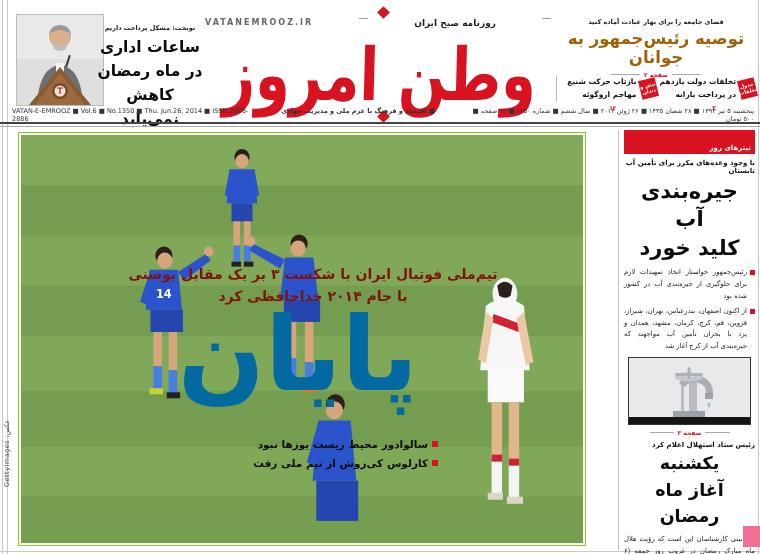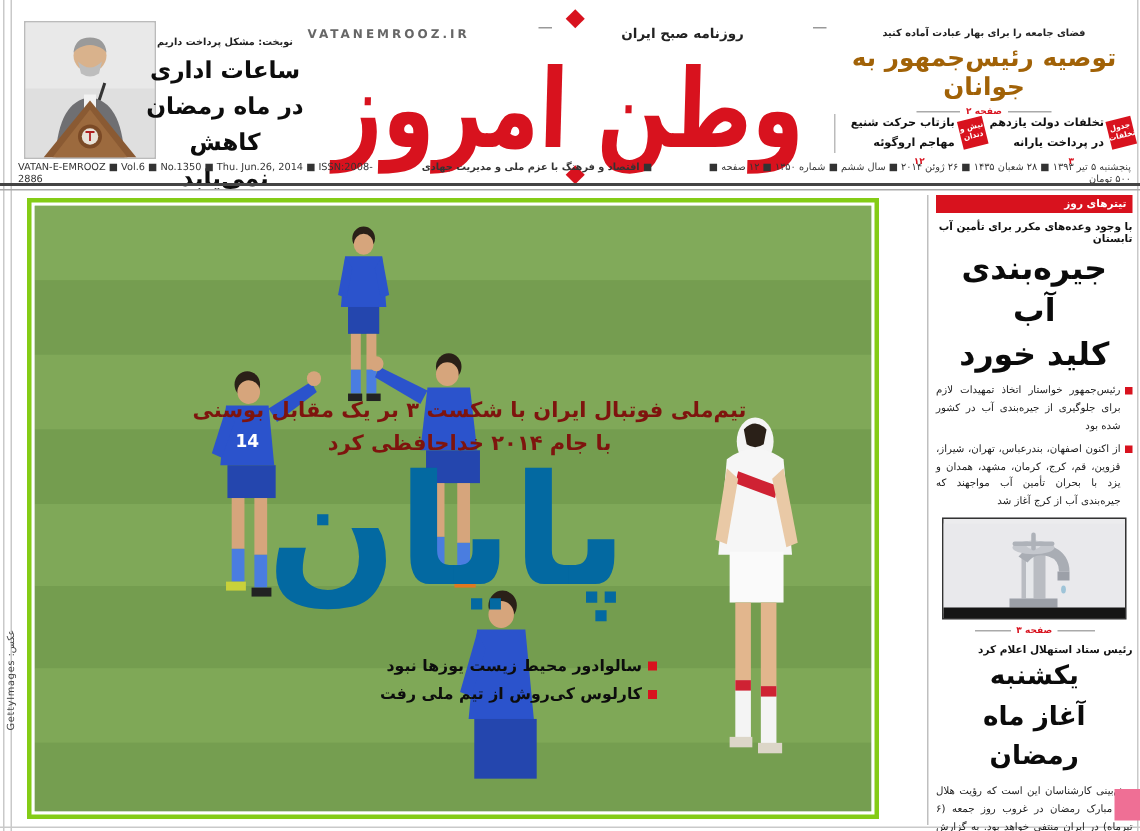--- a/index.html
+++ b/index.html
@@ -46,36 +46,36 @@
 
   .info-strip{top:107px;height:12px;font-size:6.5px;color:#333;}
   .info-latin{left:12px;width:250px;text-align:left;}
   .info-slogan{left:268px;width:180px;text-align:center;font-weight:700;}
   .info-date{left:470px;width:284px;text-align:right;}
 
   .head-rule1{left:0;right:0;top:122px;height:2px;background:#444;}
   .head-rule2{left:0;right:0;top:126px;height:1px;background:#aaa;}
 
   
-  .main-photo{left:18px;top:132px;width:568px;height:414px;border:3px solid #84cc16;background:#fff;padding:2px;box-sizing:border-box;}
+  .main-photo{left:18px;top:132px;width:568px;height:414px;border:1px solid #84cc16;background:#fff;padding:2px;box-sizing:border-box;}
   .main-photo svg{display:block;width:100%;height:100%;}
   .photo-kicker{left:100px;top:132px;width:390px;text-align:center;font-size:14px;font-weight:800;
                 color:#7e140e;line-height:1.55;}
   .payan{left:60px;top:162px;width:440px;text-align:center;font-size:102px;font-weight:900;color:#0369a1;line-height:1.15;}
   .pbullets{left:230px;top:308px;width:190px;direction:rtl;text-align:right;}
   .pbullet{display:flex;direction:rtl;align-items:center;gap:4px;margin-bottom:7px;font-size:10.5px;font-weight:800;color:#0d0d0d;}
   .sq{width:6px;height:6px;background:#d8121e;flex:0 0 auto;}
   .photo-credit{left:3px;top:420px;height:120px;writing-mode:vertical-rl;transform:rotate(180deg);
                 font-size:6.5px;color:#444;letter-spacing:.5px;}
 
   
   .col-rule{left:618px;top:130px;bottom:4px;width:1px;background:#bfbfbf;position:absolute;}
   .sidebar{left:624px;top:130px;width:131px;}
   .side-bar-label{position:relative;height:12px;background:#d8121e;color:#fff;font-size:7px;font-weight:700;
-                  text-align:right;line-height:12px;padding:0 4px;direction:rtl;box-sizing:border-box;}
+                  text-align:right;line-height:12px;padding:12px 4px;direction:rtl;box-sizing:border-box;}
   .s-kicker{font-size:7px;font-weight:700;color:#111;margin-top:5px;}
   .s-hl-big{font-size:21px;font-weight:900;text-align:center;color:#0b0b0b;line-height:1.35;letter-spacing:-.5px;margin-top:2px;}
   .s-bullets{margin-top:5px;direction:rtl;}
   .s-bullet{display:flex;direction:rtl;gap:3px;font-size:6.8px;line-height:1.75;color:#1c1c1c;text-align:justify;margin-bottom:3px;}
   .s-bullet .sq{margin-top:3px;width:5px;height:5px;}
   .faucet-box{margin:4px auto 0;width:121px;height:66px;border:1px solid #333;background:#ececee;position:relative;}
   .faucet-box svg{display:block;width:100%;height:100%;}
   .faucet-bar{position:absolute;left:0;right:0;bottom:0;height:7px;background:#151515;}
   .s-hl-mid{font-size:17.5px;font-weight:900;text-align:center;color:#0b0b0b;line-height:1.5;letter-spacing:-.4px;margin-top:1px;}
   .s-body{font-size:6.8px;line-height:1.8;color:#1c1c1c;text-align:justify;direction:rtl;margin-top:4px;}

